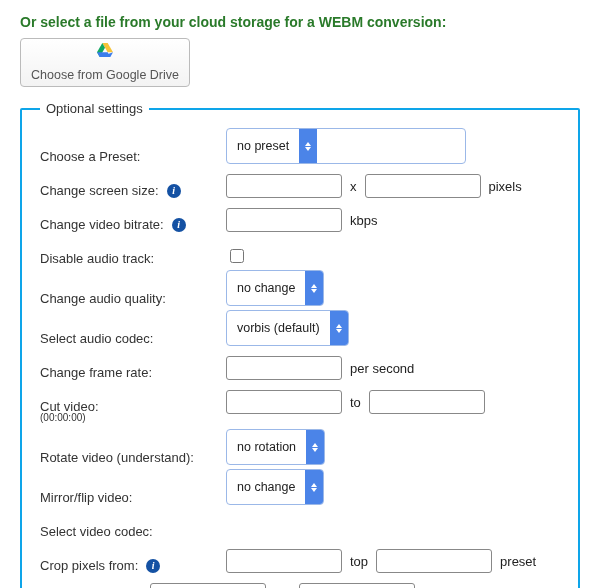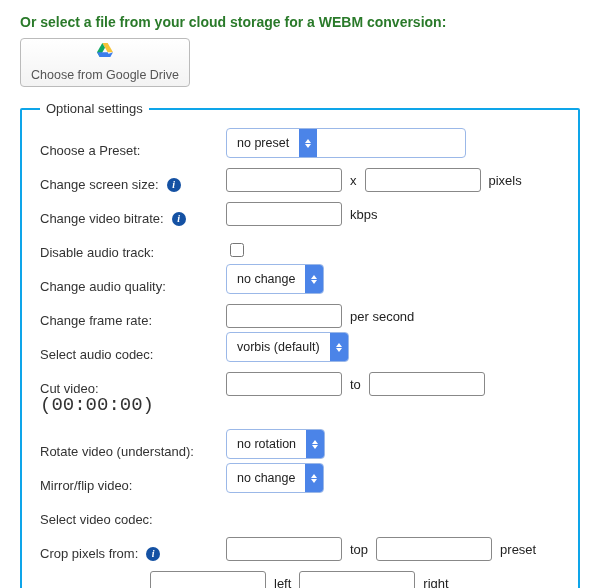--- a/index.html
+++ b/index.html
@@ -78,21 +78,21 @@
       border-radius: 3px;
       padding: 0 6px;
       font-size: 13px;
       background: #fff;
     }
     .inp-116 { width: 116px; }
     input[type="checkbox"] { width: 14px; height: 14px; }
     .sel {
       display: inline-flex;
       align-items: center;
-      height: 30px;
+      height: 36px;
       border: 1px solid #9bb8e8;
       border-radius: 4px;
       background: #fff;
       overflow: hidden;
       font-size: 12.5px;
     }
     .sel .sel-text { padding: 0 10px; color: #222; }
     .sel .sel-arrows {
       width: 18px; height: 100%;
       background: #4b84e8;
@@ -104,21 +104,21 @@
     .sel .sel-arrows::after {
       content: "";
       width: 0; height: 0;
       border-left: 3px solid transparent;
       border-right: 3px solid transparent;
     }
     .sel .sel-arrows::before { border-bottom: 4px solid #fff; }
     .sel .sel-arrows::after  { border-top: 4px solid #fff; }
     .sel-wide { min-width: 240px; }
     .unit { color: #222; font-size: 13px; }
-    .subnote { color: #333; font-size: 19px; margin-top: -4px; margin-bottom: 11px; font-family: Liberation Mono, monospace; }
+    .subnote { color: #333; font-size: 10px; margin-top: -4px; margin-bottom: 4px; }
     .convert-row {
       display: flex;
       align-items: center;
       gap: 10px;
       margin-top: 4px;
       font-size: 13px;
       color: #333;
       flex-wrap: wrap;
     }
     .convert-btn {
@@ -207,37 +207,37 @@
     <div class="controls">
       <div class="sel">
         <span class="sel-text">no change</span>
         <span class="sel-arrows"></span>
       </div>
     </div>
   </div>
 
   <div class="row">
     <div class="label-col">
-        <span>Change frame rate:</span>
-      </div>
-    <div class="controls">
-      <input type="text" class="inp inp-116" style="">
-      <span class="unit">per second</span>
-    </div>
-  </div>
-
-  <div class="row">
-    <div class="label-col">
         <span>Select audio codec:</span>
       </div>
     <div class="controls">
       <div class="sel">
         <span class="sel-text">vorbis (default)</span>
         <span class="sel-arrows"></span>
       </div>
+    </div>
+  </div>
+
+  <div class="row">
+    <div class="label-col">
+        <span>Change frame rate:</span>
+      </div>
+    <div class="controls">
+      <input type="text" class="inp inp-116" style="">
+      <span class="unit">per second</span>
     </div>
   </div>
 
   <div class="row">
     <div class="label-col">
         <span>Cut video:</span>
       </div>
     <div class="controls">
       <input type="text" class="inp inp-116" style="">
       <span class="unit">to</span>

